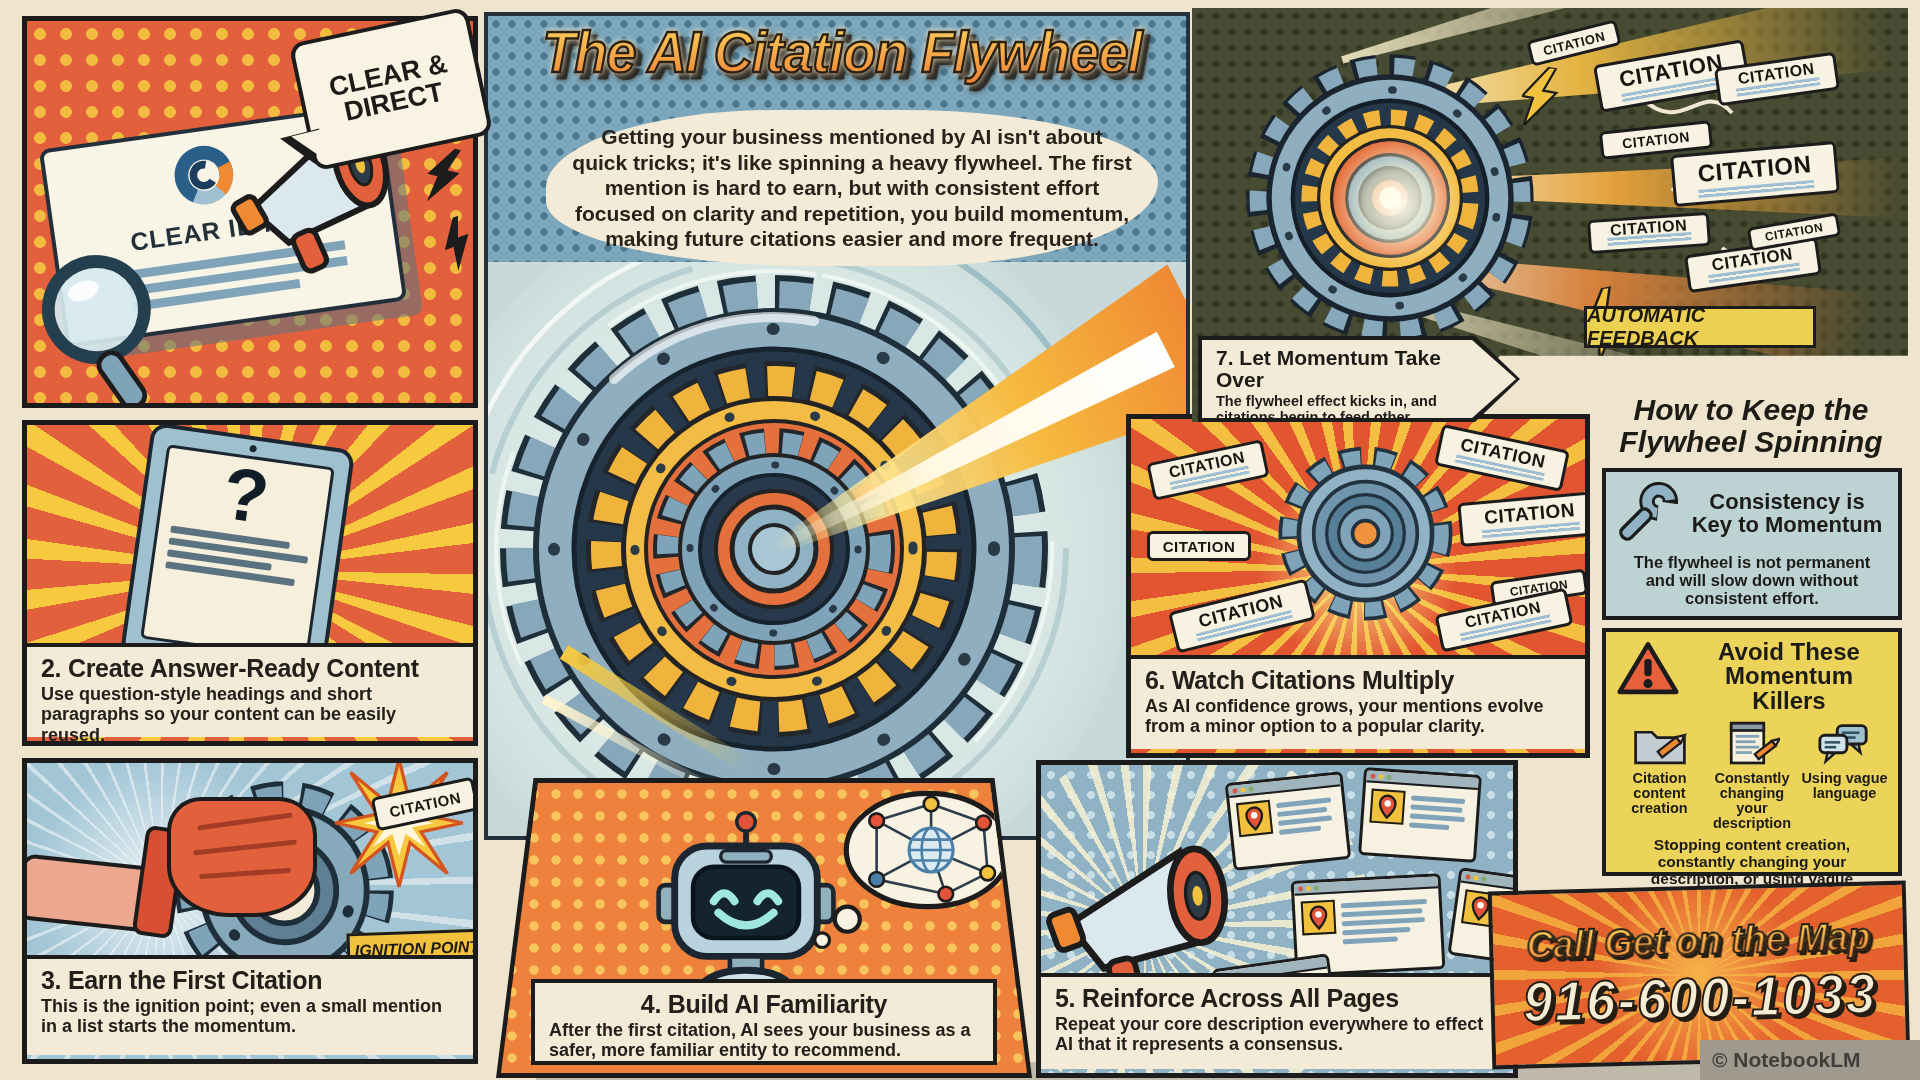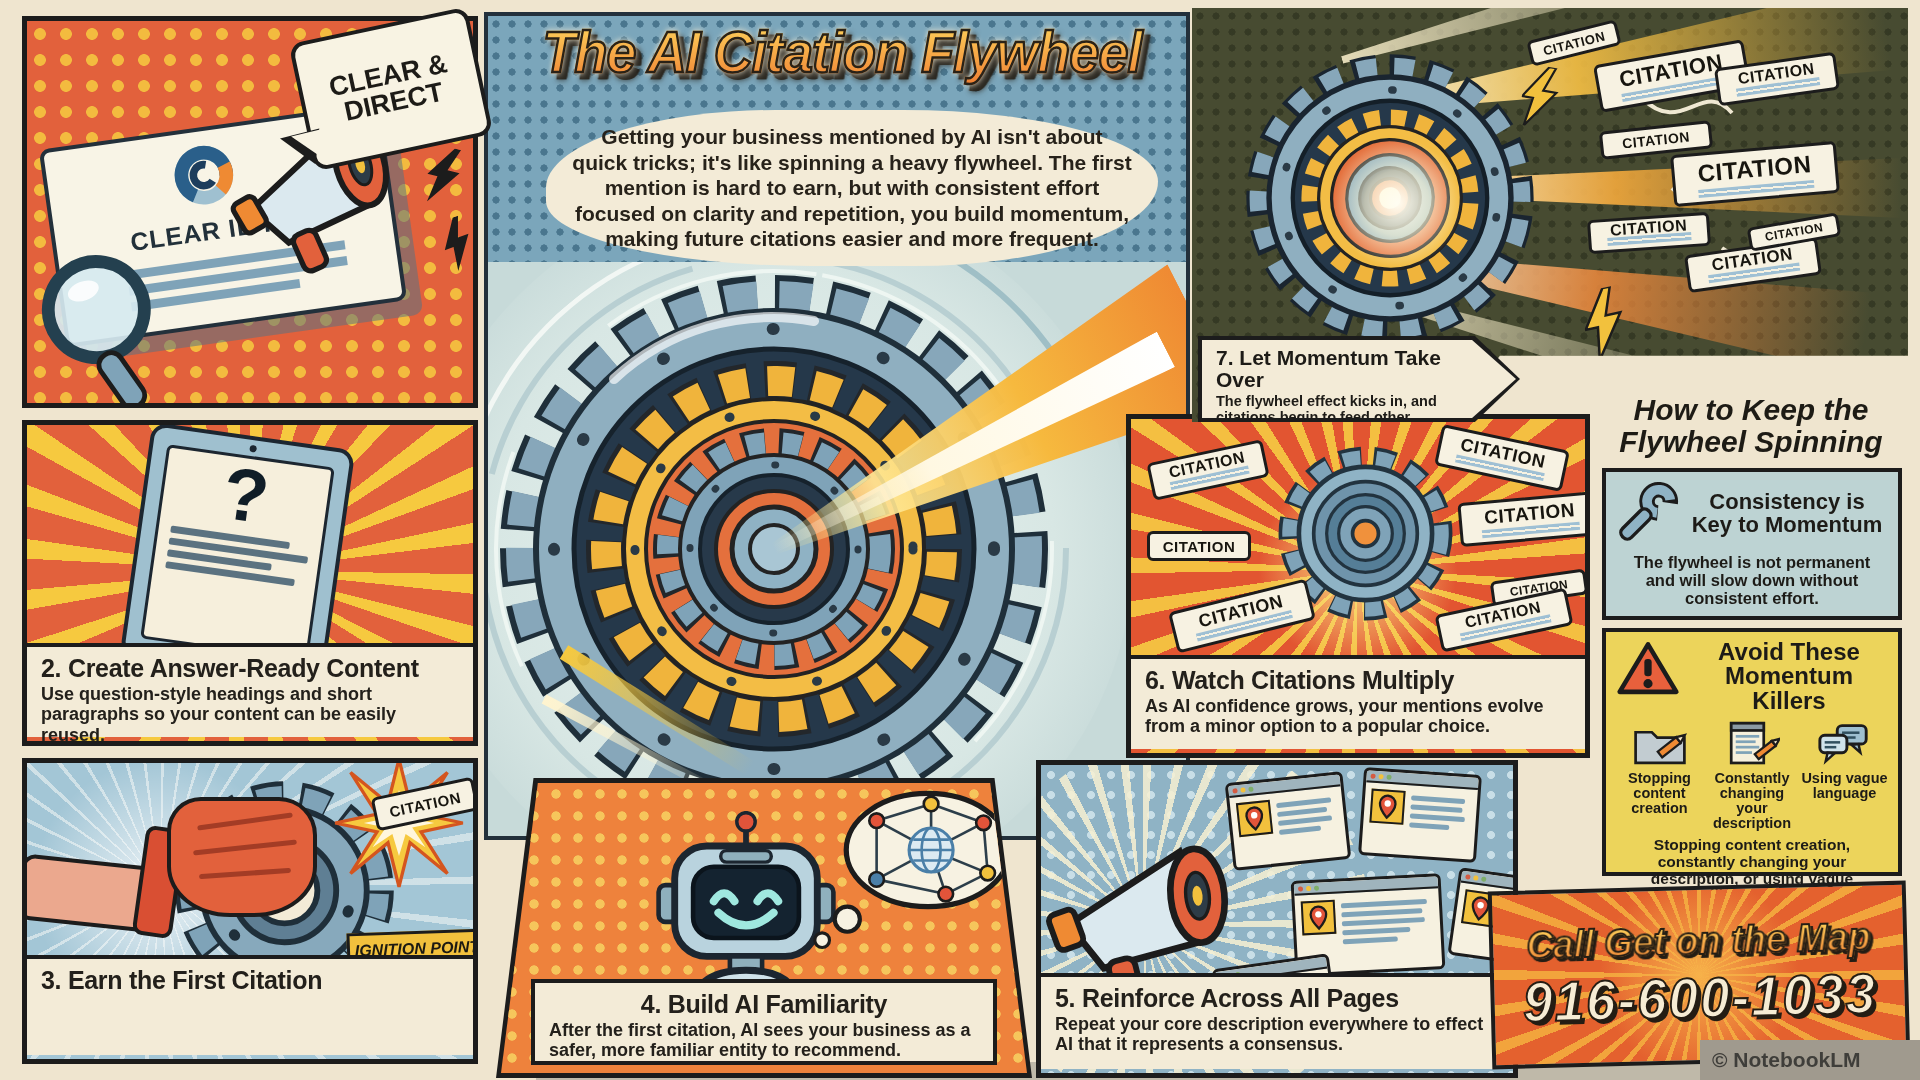--- a/index.html
+++ b/index.html
@@ -200,20 +200,21 @@
       <div class="abs" style="left:28px;top:70px;width:92px;height:5px;background:#a33c25;border-radius:3px;transform:rotate(-4deg);"></div>
     </div>
     <svg class="abs" style="left:306px;top:-6px;" width="132" height="132" viewBox="0 0 120 120">
       <polygon points="60,2 70,42 104,14 80,52 118,60 80,68 104,106 70,78 60,118 50,78 16,106 40,68 2,60 40,52 16,14 50,42" fill="#f6c93f" stroke="#d4551f" stroke-width="3"></polygon>
       <polygon points="60,30 66,50 84,38 72,56 92,60 72,64 84,82 66,70 60,90 54,70 36,82 48,64 28,60 48,56 36,38 54,50" fill="#fff6dd"></polygon>
     </svg>
     <div class="tag" style="left:346px;top:24px;width:104px;height:34px;font-size:15px;transform:rotate(-12deg);">CITATION</div>
     <div class="badge" style="left:320px;top:168px;width:140px;height:36px;font-size:16px;transform:rotate(-2deg);z-index:5;">IGNITION POINT</div>
     <div class="caption cap-in" style="height:100px;z-index:6;">
       <h3>3. Earn the First Citation</h3>
+      <p>This is the ignition point; even a small mention in a list starts the momentum.</p>
     </div>
   </div>
 
   <div class="abs" style="left:496px;top:778px;width:536px;height:300px;clip-path:polygon(7% 0,93% 0,100% 100%,0 100%);background:#1c1c1c;z-index:12;">
     <div class="abs ht-orange2" style="left:5px;top:5px;right:5px;bottom:5px;clip-path:polygon(7% 0,93% 0,100% 100%,0 100%);">
       <svg class="abs" style="left:130px;top:28px;" width="230" height="208" viewBox="0 0 200 180">
         <line x1="100" y1="30" x2="100" y2="8" stroke="#1c2630" stroke-width="5"></line>
         <circle cx="100" cy="9" r="8" fill="#e2543a" stroke="#1c2630" stroke-width="3"></circle>
         <rect x="24" y="64" width="16" height="32" rx="6" fill="#8fb0bd" stroke="#1c2630" stroke-width="4"></rect>
         <rect x="160" y="64" width="16" height="32" rx="6" fill="#8fb0bd" stroke="#1c2630" stroke-width="4"></rect>
@@ -419,21 +420,21 @@
     </svg>
     <div class="tag lines" style="left:18px;top:32px;width:118px;height:38px;font-size:16px;transform:rotate(-12deg);">CITATION</div>
     <div class="tag lines" style="left:306px;top:18px;width:130px;height:42px;font-size:18px;transform:rotate(12deg);">CITATION</div>
     <div class="tag lines" style="left:328px;top:78px;width:142px;height:44px;font-size:19px;transform:rotate(-5deg);">CITATION</div>
     <div class="tag" style="left:16px;top:112px;width:104px;height:30px;font-size:15px;">CITATION</div>
     <div class="tag" style="left:360px;top:156px;width:96px;height:26px;font-size:12px;transform:rotate(-8deg);">CITATION</div>
     <div class="tag lines" style="left:40px;top:176px;width:142px;height:42px;font-size:18px;transform:rotate(-14deg);">CITATION</div>
     <div class="tag lines" style="left:306px;top:182px;width:134px;height:38px;font-size:16px;transform:rotate(-12deg);">CITATION</div>
     <div class="caption cap-in" style="height:94px;">
       <h3>6. Watch Citations Multiply</h3>
-      <p>As AI confidence grows, your mentions evolve from a minor option to a popular choice.</p>
+      <p>As AI confidence grows, your mentions evolve from a minor option to a popular clarity.</p>
     </div>
   </div>
 
   <div class="abs p7bg" style="left:1192px;top:8px;width:716px;height:414px;clip-path:polygon(0 0,100% 0,100% 84%,43% 84%,36% 100%,0 100%);">
 
     <div class="streak" style="left:180px;top:54px;width:520px;height:90px;transform:rotate(-9deg);background:linear-gradient(to right,rgba(255,249,224,.95), rgba(246,192,68,.9) 40%, rgba(246,192,68,0));clip-path:polygon(0 45%,100% 0,100% 100%,0 55%);"></div>
     <div class="streak" style="left:190px;top:150px;width:520px;height:60px;background:linear-gradient(to right,#fff6da,rgba(243,169,60,.9) 45%,rgba(243,169,60,0));clip-path:polygon(0 40%,100% 0,100% 100%,0 60%);"></div>
     <div class="streak" style="left:180px;top:206px;width:500px;height:84px;transform:rotate(9deg);background:linear-gradient(to right,rgba(255,249,224,.9),rgba(239,138,61,.85) 45%,rgba(239,138,61,0));clip-path:polygon(0 45%,100% 0,100% 100%,0 55%);"></div>
     <div class="streak" style="left:140px;top:258px;width:420px;height:36px;transform:rotate(16deg);background:linear-gradient(to right,rgba(255,244,207,.85),rgba(255,244,207,0));clip-path:polygon(0 40%,100% 0,100% 100%,0 60%);"></div>
     <div class="streak" style="left:150px;top:34px;width:420px;height:36px;transform:rotate(-16deg);background:linear-gradient(to right,rgba(255,244,207,.85),rgba(255,244,207,0));clip-path:polygon(0 40%,100% 0,100% 100%,0 60%);"></div>
@@ -473,20 +474,21 @@
 
     <div class="tag" style="left:336px;top:22px;width:92px;height:26px;font-size:13px;transform:rotate(-14deg);">CITATION</div>
     <div class="tag lines" style="left:404px;top:44px;width:152px;height:48px;font-size:22px;transform:rotate(-10deg);">CITATION</div>
     <div class="tag lines" style="left:524px;top:52px;width:122px;height:38px;font-size:16px;transform:rotate(-8deg);">CITATION</div>
     <div class="tag" style="left:408px;top:118px;width:112px;height:28px;font-size:14px;transform:rotate(-6deg);">CITATION</div>
     <div class="tag lines" style="left:480px;top:140px;width:166px;height:52px;font-size:24px;transform:rotate(-5deg);">CITATION</div>
     <div class="tag lines" style="left:396px;top:208px;width:122px;height:34px;font-size:16px;transform:rotate(-4deg);">CITATION</div>
     <div class="tag lines" style="left:494px;top:238px;width:134px;height:38px;font-size:17px;transform:rotate(-8deg);">CITATION</div>
     <div class="tag" style="left:556px;top:212px;width:92px;height:24px;font-size:12px;transform:rotate(-10deg);">CITATION</div>
 
+    <div class="badge" style="left:392px;top:298px;width:232px;height:42px;font-size:20px;background:#ecd052;">AUTOMATIC FEEDBACK</div>
   </div>
 
   <div class="abs" style="left:1198px;top:336px;width:322px;height:86px;clip-path:polygon(0 0,86% 0,100% 50%,86% 100%,0 100%);background:#1c1c1c;z-index:20;">
     <div class="abs" style="left:4px;top:4px;right:4px;bottom:4px;clip-path:polygon(0 0,86% 0,100% 50%,86% 100%,0 100%);background:#f3ebd7;padding:7px 46px 7px 14px;">
       <h3 style="margin:0;font-size:21px;font-weight:900;line-height:1.05;">7. Let Momentum Take Over</h3>
       <p style="margin:3px 0 0;font-size:14.5px;font-weight:800;line-height:1.1;">The flywheel effect kicks in, and citations begin to feed other citations automatically.</p>
     </div>
   </div>
 
   <div class="side-heading" style="left:1600px;top:394px;width:302px;">How to Keep the Flywheel Spinning</div>
@@ -514,21 +516,21 @@
     </div>
     <div class="k-row">
       <div class="k-item">
         <svg width="56" height="46" viewBox="0 0 62 50">
           <path d="M4 12 h18 l6 6 h30 v28 h-54 z" fill="#c2ccd1" stroke="#1c1c1c" stroke-width="3"></path>
           <g transform="rotate(-38 42 28)">
             <rect x="28" y="24" width="26" height="8" fill="#ef8a33" stroke="#1c1c1c" stroke-width="2.5"></rect>
             <path d="M54 24 l9 4 -9 4 z" fill="#f6e9c9" stroke="#1c1c1c" stroke-width="2.5"></path>
           </g>
         </svg>
-        <div>Stopping content creation</div>
+        <div>Citation content creation</div>
       </div>
       <div class="k-item">
         <svg width="56" height="46" viewBox="0 0 62 50">
           <rect x="8" y="2" width="36" height="44" fill="#f6f0dc" stroke="#1c1c1c" stroke-width="3"></rect>
           <rect x="8" y="2" width="36" height="8" fill="#8b9aa3" stroke="#1c1c1c" stroke-width="3"></rect>
           <rect x="13" y="15" width="26" height="3" fill="#7fa3b8"></rect>
             <rect x="13" y="21" width="22" height="3" fill="#7fa3b8"></rect>
           <rect x="13" y="27" width="26" height="3" fill="#7fa3b8"></rect>
             <rect x="13" y="33" width="18" height="3" fill="#7fa3b8"></rect>
           <g transform="rotate(-38 46 32)">

